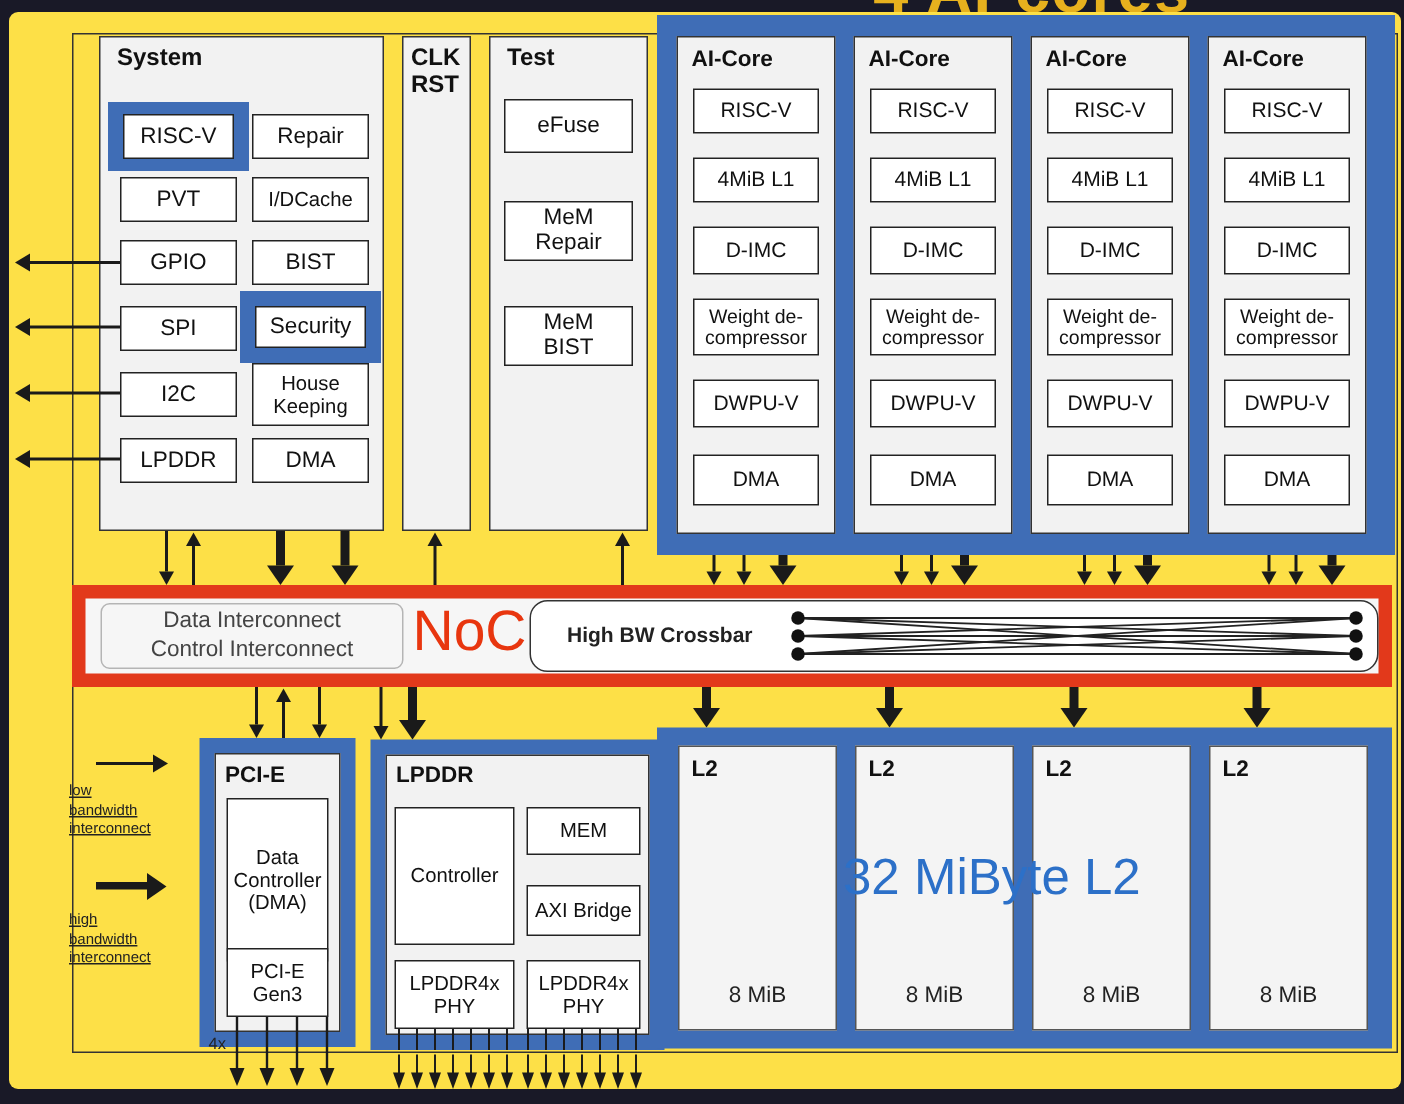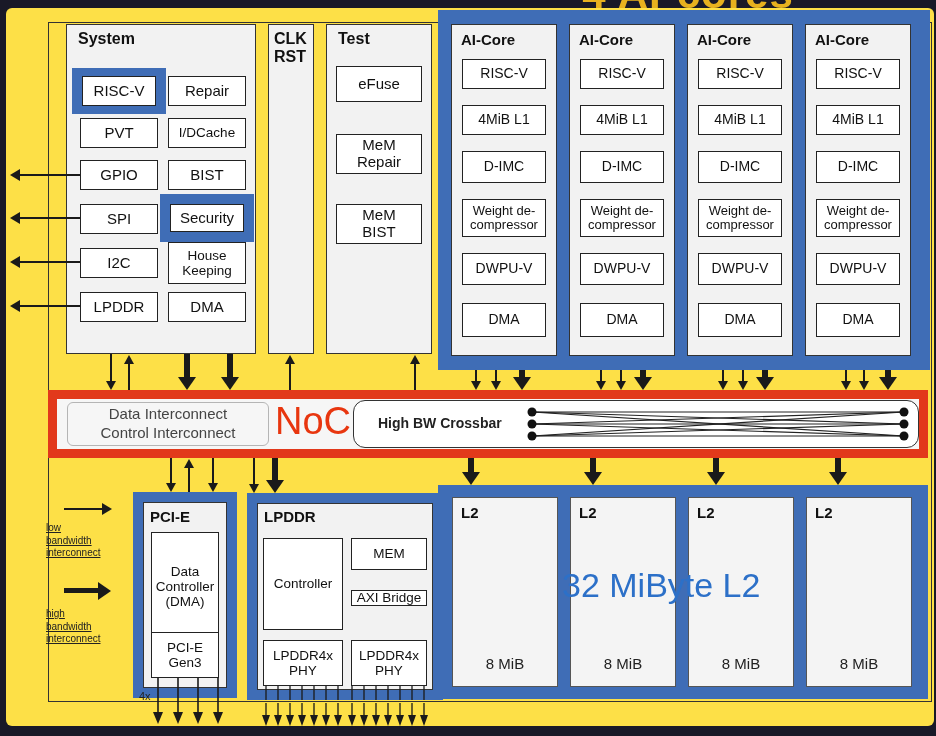--- a/index.html
+++ b/index.html
@@ -257,21 +257,21 @@
         <polygon points="45,34 55,34 50,46"></polygon>
           <polygon points="65,34 75,34 70,46"></polygon>
       </g>
     </svg>
 
     <div class="hl" style="left:241px;top:485px;width:196px;height:207px;"></div>
     <div class="col" style="left:251px;top:495px;width:176px;height:187px;"></div>
     <div class="hdr" style="left:258px;top:500px;font-size:15px;">LPDDR</div>
     <div class="box sm" style="left:257px;top:530px;width:80px;height:92px;">Controller</div>
     <div class="box sm" style="left:345px;top:530px;width:76px;height:32px;">MEM</div>
-    <div class="box sm" style="left:345px;top:582px;width:76px;height:16px;">AXI Bridge</div>
+    <div class="box sm" style="left:345px;top:582px;width:76px;height:34px;">AXI Bridge</div>
     <div class="box sm" style="left:257px;top:632px;width:80px;height:46px;">LPDDR4x
 PHY</div>
     <div class="box sm" style="left:345px;top:632px;width:76px;height:46px;">LPDDR4x
 PHY</div>
     <svg style="position:absolute;left:256px;top:678px;z-index:4;" width="82" height="42" viewBox="0 0 82 42">
       <g stroke="#1a1a1a" stroke-width="1.3">
         <line x1="4" y1="0" x2="4" y2="14"></line>
           <line x1="16" y1="0" x2="16" y2="14"></line>
           <line x1="28" y1="0" x2="28" y2="14"></line>
           <line x1="40" y1="0" x2="40" y2="14"></line>

